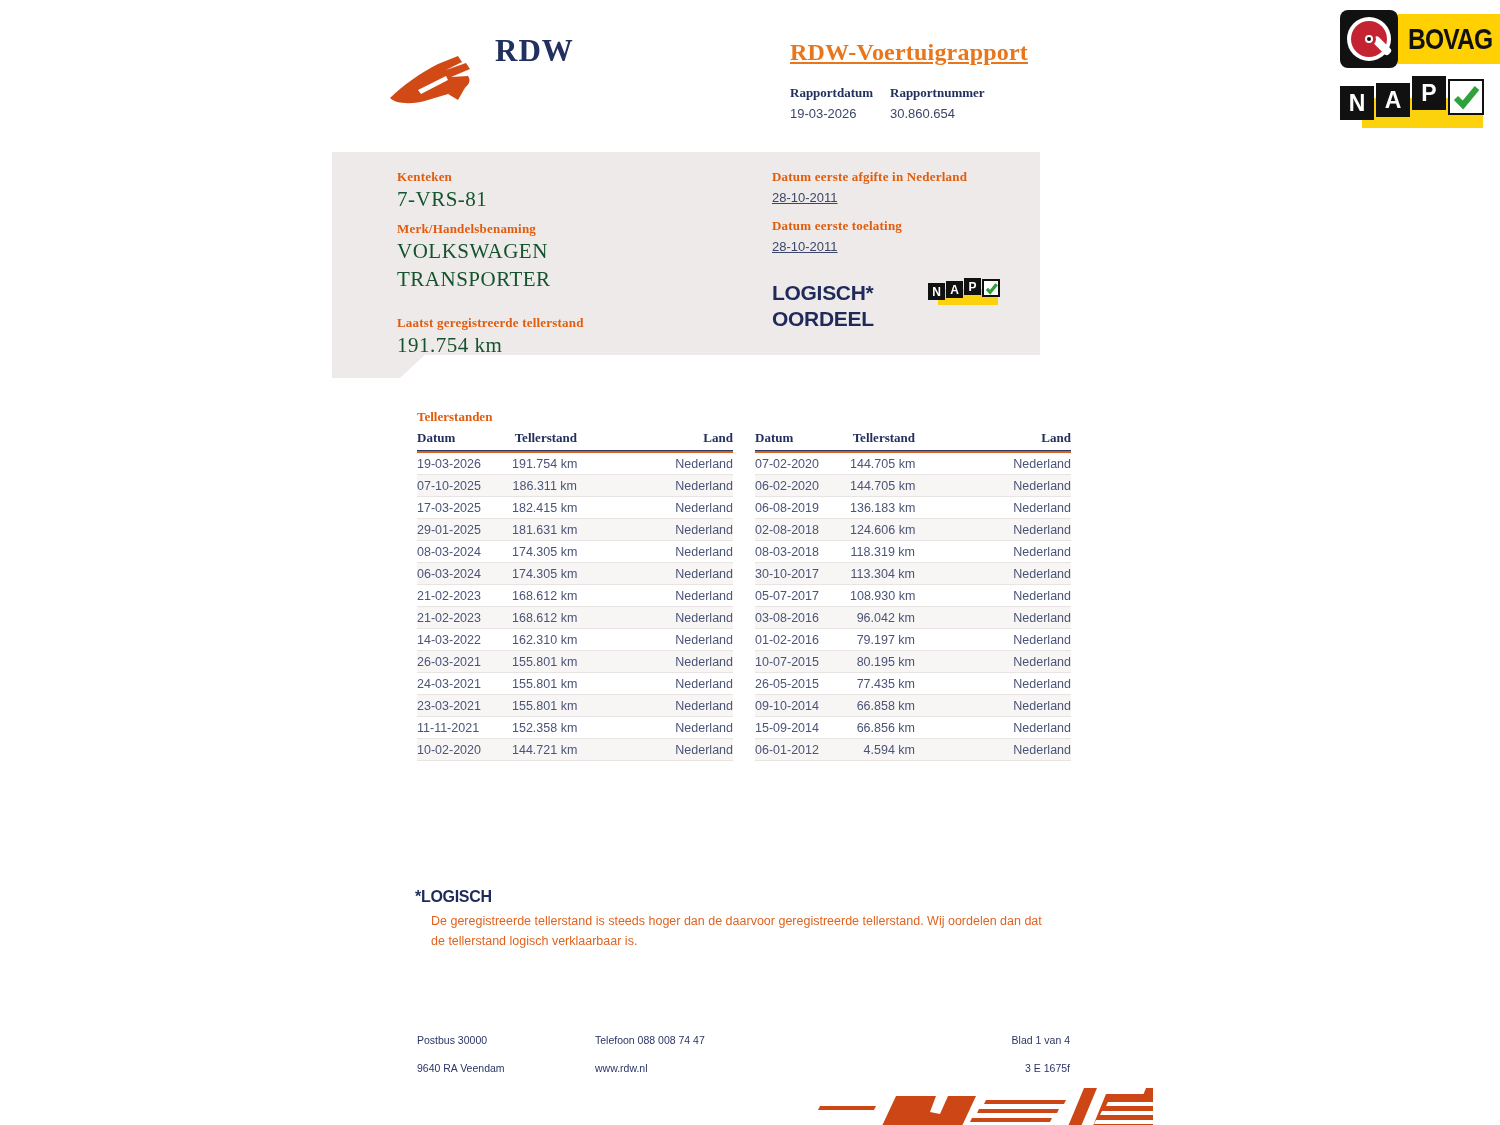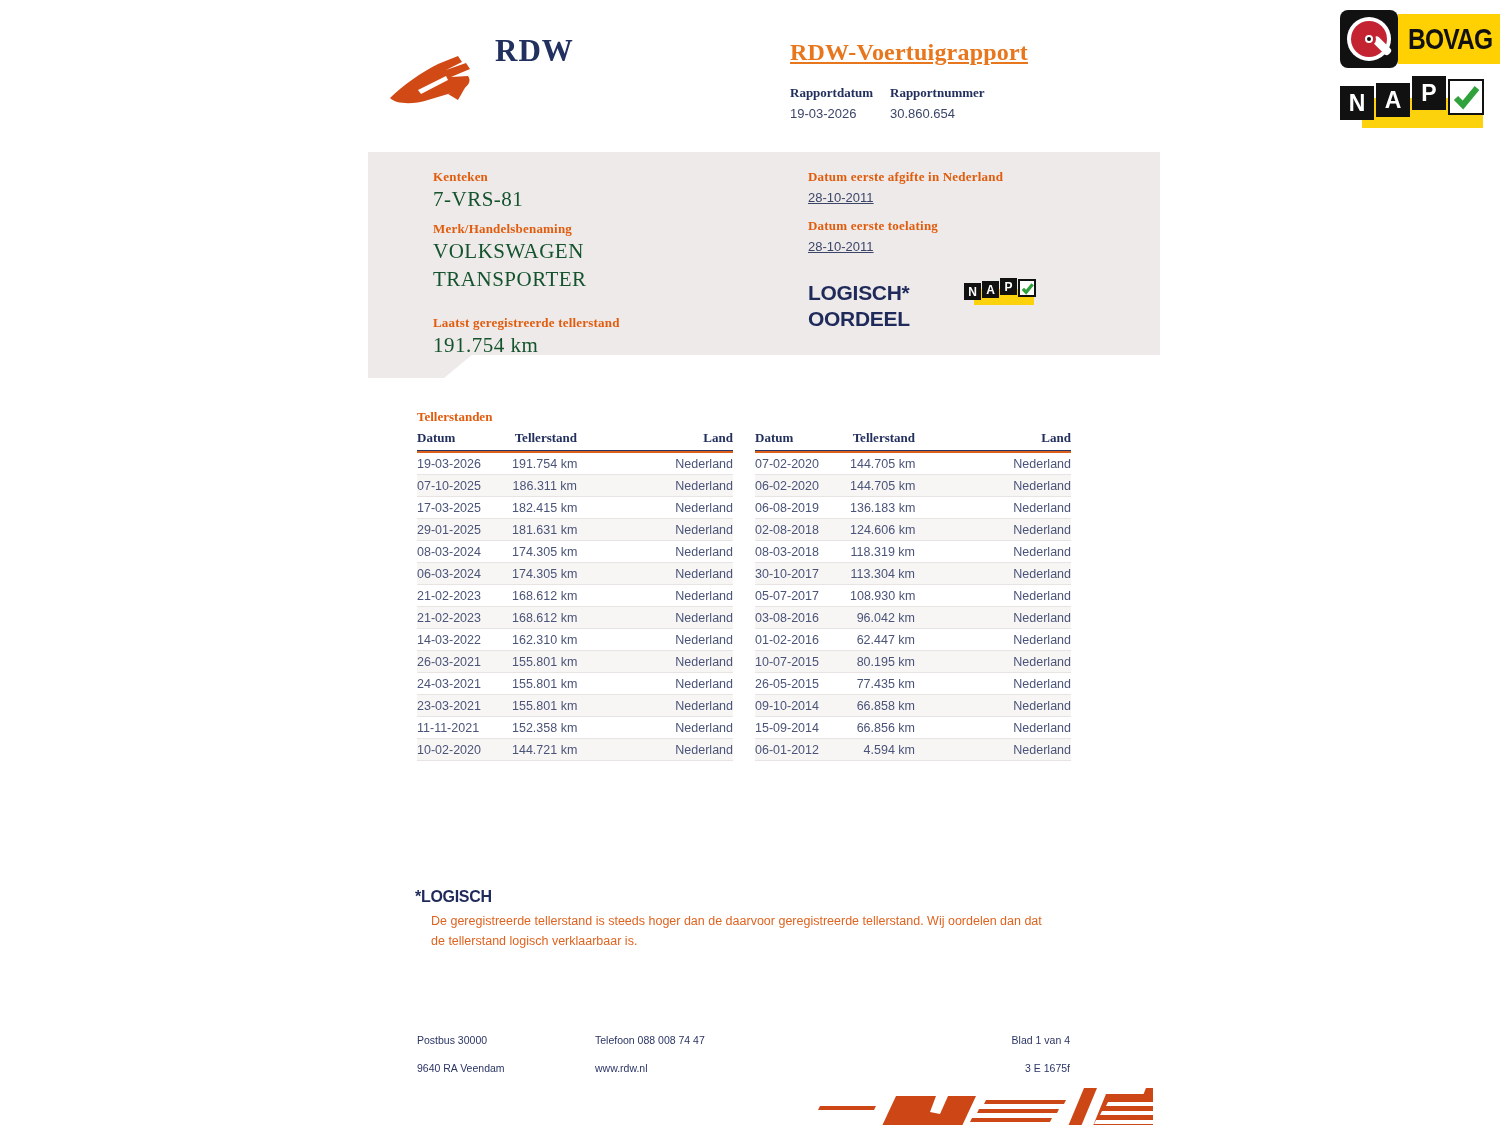--- a/index.html
+++ b/index.html
@@ -105,21 +105,21 @@
     <div class="tile" style="left:0px;top:12px;width:34px;height:34px;font-size:23px;">N</div>
     <div class="tile" style="left:36px;top:9px;width:34px;height:34px;font-size:23px;">A</div>
     <div class="tile" style="left:72px;top:2px;width:34px;height:34px;font-size:23px;">P</div>
     <div class="chk" style="left:108px;top:5px;width:36px;height:36px;">
       <svg width="28" height="28" viewBox="0 0 28 28">
           <path d="M4 15 L11 22 L25 5" stroke="#2FA23C" stroke-width="6" fill="none"></path>
         </svg>
     </div>
   </div>
 
-  <div class="abs graybox" style="left:368px;top:152px;width:792px;height:226px;">
+  <div class="abs graybox" style="left:332px;top:152px;width:708px;height:226px;">
 
     <div class="abs" style="left:65px;top:17px;width:330px;">
       <div class="lbl-orange">Kenteken</div>
       <div class="val-serif" style="line-height:28px;">7-VRS-81</div>
       <div class="lbl-orange" style="margin-top:8px;">Merk/Handelsbenaming</div>
       <div class="val-serif" style="line-height:28px;">VOLKSWAGEN</div>
       <div class="val-serif" style="line-height:28px;">TRANSPORTER</div>
       <div class="lbl-orange" style="margin-top:22px;">Laatst geregistreerde tellerstand</div>
       <div class="val-serif" style="line-height:28px;">191.754 km</div>
     </div>
@@ -286,21 +286,21 @@
           <td class="r">108.930 km</td>
           <td class="r">Nederland</td>
         </tr>
         <tr>
           <td class="">03-08-2016</td>
           <td class="r">96.042 km</td>
           <td class="r">Nederland</td>
         </tr>
         <tr>
           <td class="">01-02-2016</td>
-          <td class="r">62.447 km</td>
+          <td class="r">79.197 km</td>
           <td class="r">Nederland</td>
         </tr>
         <tr>
           <td class="">10-07-2015</td>
           <td class="r">80.195 km</td>
           <td class="r">Nederland</td>
         </tr>
         <tr>
           <td class="">26-05-2015</td>
           <td class="r">77.435 km</td>

